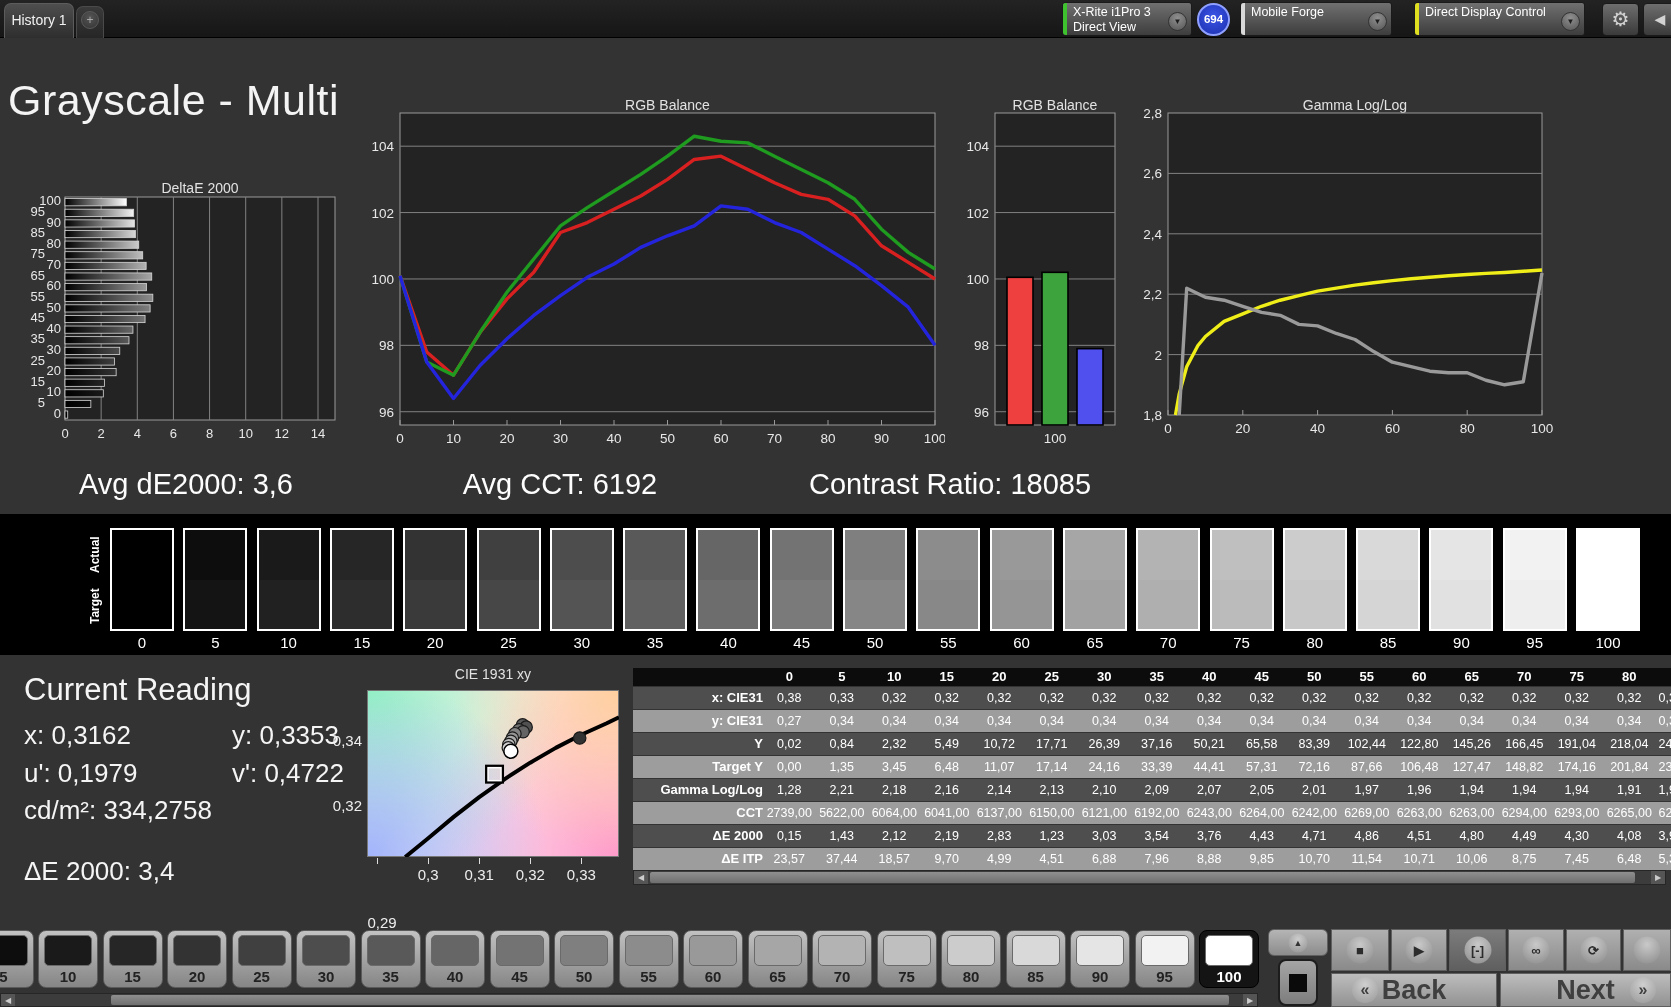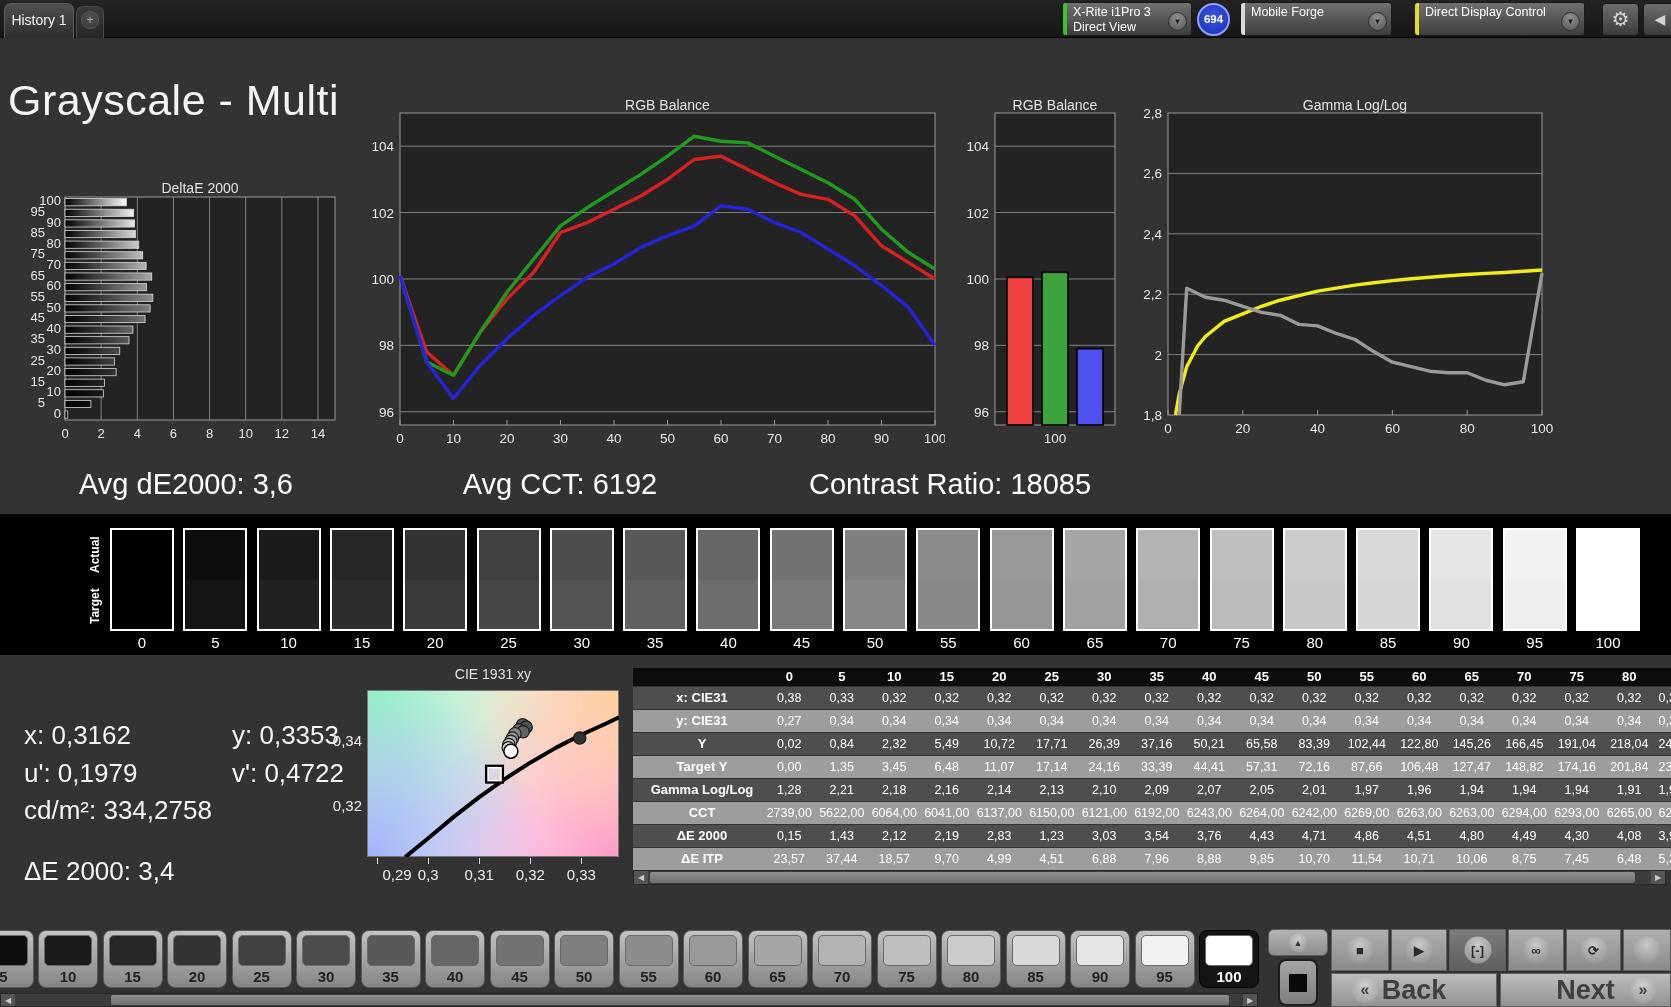--- a/index.html
+++ b/index.html
@@ -59,21 +59,21 @@
     border:1px solid #777; }
   .cie-tick { position:absolute; width:1px; height:6px; background:#ddd; top:858px; }
   .cie-xl { position:absolute; top:866px; transform:translateX(-50%); font-size:15px; color:#eee; }
   .cie-yl { position:absolute; transform:translate(-100%,-50%); font-size:15px; color:#eee; }
   
   .tblwrap { position:absolute; left:633px; top:668px; width:1038px; overflow:hidden; }
   .trow { display:flex; }
   .tcell { flex:none; font-size:12.5px; text-align:center; color:#fff; overflow:hidden; white-space:nowrap; }
   .thead .tcell { background:#0c0c0c; font-weight:bold; height:18px; line-height:18px; font-size:13px; }
   .tdata .tcell { height:22px; line-height:22px; }
-  .rlabel { text-align:center; padding-left:8px; font-weight:bold; font-size:13px; }
+  .rlabel { text-align:right; padding-left:8px; font-weight:bold; font-size:13px; }
   .rowA .tcell { background:#4e4e4e; }
   .rowB .tcell { background:#9d9d9d; }
   .trow { margin-bottom:1px; }
   
   .sbar { position:absolute; background:#3c3c3c; border:1px solid #262626; }
   .sthumb { position:absolute; top:1px; bottom:1px; background:linear-gradient(#8f8f8f,#6f6f6f); border-radius:2px; }
   .sarrow { position:absolute; top:0; width:14px; height:100%; background:#555;
     color:#ccc; font-size:8px; text-align:center; }
   
   .lvlbtn { position:absolute; top:930px; width:60px; height:58px; border-radius:8px;
@@ -499,20 +499,21 @@
         <div class="gshalf" style="top:50%;background:rgb(238,238,238);"></div>
       </div>
       <div class="gslab" style="left:1502.7px;">95</div>
       <div class="gsbox" style="left:1576px;">
         <div class="gshalf" style="top:0;background:rgb(255,255,255);"></div>
         <div class="gshalf" style="top:50%;background:rgb(255,255,255);"></div>
       </div>
       <div class="gslab" style="left:1576px;">100</div>
     </div>
 
+  <div class="cr-title">Current Reading</div>
   <div class="cr-line" style="left:24px;top:720px;">x: 0,3162</div>
   <div class="cr-line" style="left:232px;top:720px;">y: 0,3353</div>
   <div class="cr-line" style="left:24px;top:758px;">u': 0,1979</div>
   <div class="cr-line" style="left:232px;top:758px;">v': 0,4722</div>
   <div class="cr-line" style="left:24px;top:795px;">cd/m²: 334,2758</div>
   <div class="cr-line" style="left:24px;top:832px;margin-top:24px;">ΔE 2000: 3,4</div>
 
   <div class="ctitle" style="left:367px;top:666px;width:252px;">CIE 1931 xy</div>
   <div class="cie-bg"></div>
   <svg id="svg-cie" style="position:absolute;left:367px;top:690px;" width="252" height="167">
@@ -526,21 +527,21 @@
       <circle cx="143.85425101214577" cy="51.28346456692913" r="6.2" fill="rgb(170,170,170)" stroke="#1a1a1a" stroke-width="1.2"></circle>
       <circle cx="141.81376518218647" cy="54.57086614173228" r="6.2" fill="rgb(190,190,190)" stroke="#1a1a1a" stroke-width="1.2"></circle>
       <circle cx="141.30364372469637" cy="57.85826771653543" r="6.2" fill="rgb(210,210,210)" stroke="#1a1a1a" stroke-width="1.2"></circle>
       <circle cx="212.72064777327944" cy="47.996062992125985" r="6.2" fill="rgb(50,50,50)" stroke="#1a1a1a" stroke-width="1.2"></circle>
       <rect x="119.53036437246975" y="76.15748031496065" width="16" height="16" fill="none" stroke="#000" stroke-width="3"></rect>
       <rect x="121.03036437246975" y="77.65748031496065" width="13" height="13" fill="none" stroke="#fff" stroke-width="1.5"></rect>
       <circle cx="143.85425101214577" cy="61.145669291338585" r="7" fill="#fff" stroke="#000" stroke-width="1.5"></circle>
     </svg>
   <div id="cie-axes">
       <div class="cie-tick" style="left:377.2024291497976px;"></div>
-      <div class="cie-xl" style="left:397px;">0,29</div>
+      <div class="cie-xl" style="left:382px;margin-top:48px;">0,29</div>
       <div class="cie-tick" style="left:428.2145748987855px;"></div>
       <div class="cie-xl" style="left:428.2145748987855px;">0,3</div>
       <div class="cie-tick" style="left:479.2267206477734px;"></div>
       <div class="cie-xl" style="left:479.2267206477734px;">0,31</div>
       <div class="cie-tick" style="left:530.2388663967613px;"></div>
       <div class="cie-xl" style="left:530.2388663967613px;">0,32</div>
       <div class="cie-tick" style="left:581.2510121457492px;"></div>
       <div class="cie-xl" style="left:581.2510121457492px;">0,33</div>
       <div class="cie-yl" style="left:362px;top:739.6397637795276px;">0,34</div>
       <div class="cie-yl" style="left:362px;top:805.3877952755906px;">0,32</div>

